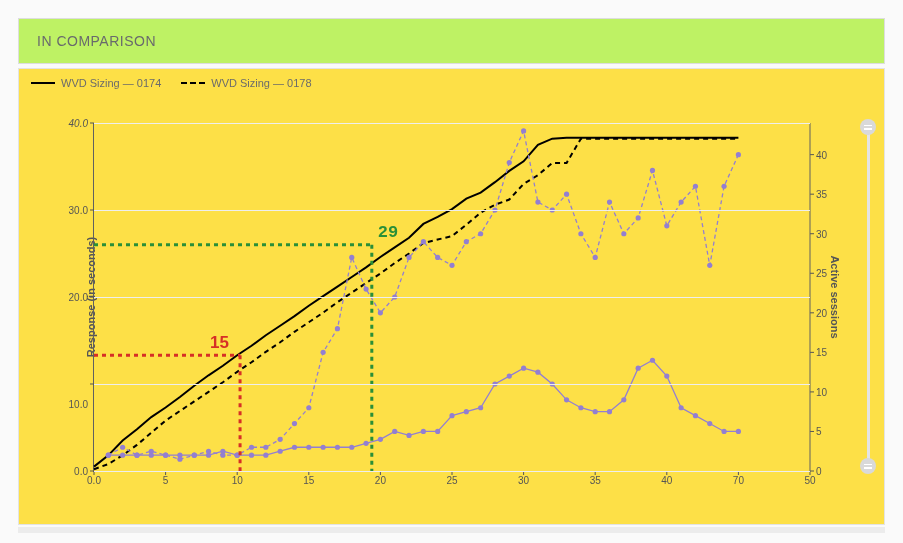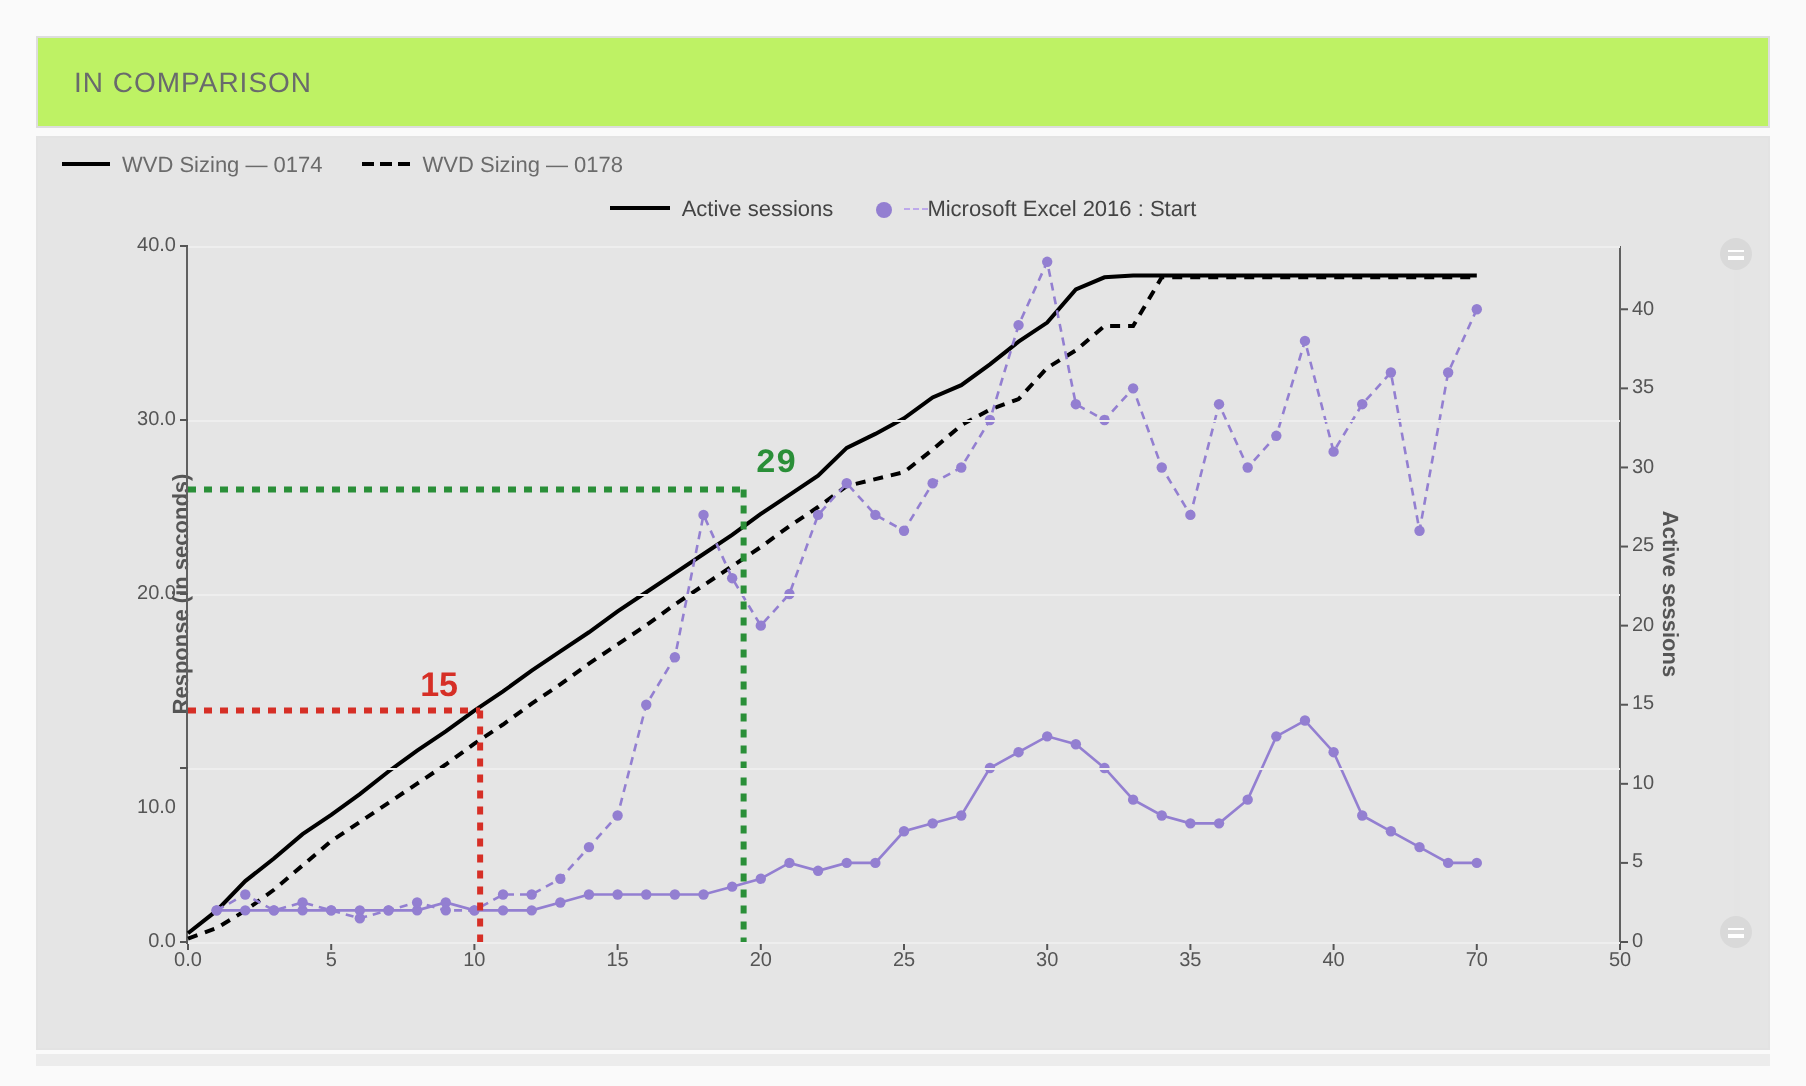--- a/index.html
+++ b/index.html
@@ -1,18 +1,18 @@
 <!DOCTYPE html>
 <html><head>
 <meta charset="utf-8">
 <style>
 html,body{margin:0;padding:0;background:#f4f4f4;font-family:Arial,Helvetica,sans-serif;}
 .canvas{width:903px;height:543px;position:relative;background:#fafafa;}
 .header{position:absolute;left:18px;top:18px;right:18px;height:44px;background:#bef264;border:1px solid #ddd;display:flex;align-items:center;padding-left:18px;color:#696a6c;font-size:14px;letter-spacing:0.5px;}
-.card{position:absolute;left:18px;top:68px;right:18px;bottom:18px;background:#e5e5e5;border:1px solid #e3e3e3;}
+.card{position:absolute;left:18px;top:68px;right:18px;bottom:18px;background:#fde047;border:1px solid #e3e3e3;}
 .legend-top{position:absolute;left:12px;top:8px;font-size:11px;color:#6b6b6b;display:flex;gap:20px;align-items:center;}
 .legend-top .swatch{display:inline-block;width:24px;height:0;border-top:2px solid #000;vertical-align:middle;margin-right:6px;margin-bottom:2px;}
 .legend-top .swatch.dashed{border-top:2px dashed #000;}
 .legend-inner{position:absolute;left:0;right:0;top:30px;text-align:center;font-size:11px;color:#444;}
 .legend-inner .sw-line{display:inline-block;width:30px;border-top:2px solid #000;vertical-align:middle;margin:0 6px 2px 0;}
 .legend-inner .sw-dot{display:inline-block;width:8px;height:8px;border-radius:50%;background:#937fd1;margin:0 6px 0 18px;vertical-align:middle;}
 .legend-inner .sw-dot-line{display:inline-block;width:12px;border-top:1.5px dashed #bda9eb;vertical-align:middle;margin-bottom:2px;}
 .plot{position:absolute;left:74px;right:74px;top:54px;bottom:52px;border:1px solid #606060;border-top:none;border-right:none;}
 .ylab{position:absolute;left:12px;top:50%;transform:translateY(-50%) rotate(-90deg);transform-origin:center;font-size:11px;color:#555;font-weight:600;white-space:nowrap;}
 .ylab2{position:absolute;right:8px;top:50%;transform:translateY(-50%) rotate(90deg);transform-origin:center;font-size:11px;color:#555;font-weight:600;white-space:nowrap;}
@@ -38,24 +38,20 @@
   <span>IN COMPARISON</span>
 </div>
 
 <div class="card">
 
   <div class="legend-top">
     <span><span class="swatch"></span><span>WVD Sizing — 0174</span></span>
     <span><span class="swatch dashed"></span><span>WVD Sizing — 0178</span></span>
   </div>
 
-  <div class="legend-inner">
-    <span class="sw-line"></span><span>Active sessions</span>
-    <span class="sw-dot"></span><span class="sw-dot-line"></span><span>Microsoft Excel 2016 : Start</span>
-  </div>
 
   <div class="ylab">Response (in seconds)</div>
   <div class="ylab2">Active sessions</div>
 
   <div class="plot" id="plot">
     <svg id="chart-svg">
           <line x1="-4" y1="348" x2="0" y2="348" stroke="#555" stroke-width="1"></line>
           <line x1="-4" y1="261" x2="0" y2="261" stroke="#555" stroke-width="1"></line>
           <line x1="-4" y1="174" x2="0" y2="174" stroke="#555" stroke-width="1"></line>
           <line x1="-4" y1="87" x2="0" y2="87" stroke="#555" stroke-width="1"></line>
@@ -182,21 +178,21 @@
         </svg>
   <div class="grid-h" style="top: 348px;"></div>
         <div class="ytick" style="top: 348px;">0.0</div>
         <div class="grid-h" style="top: 261px;"></div>
         <div class="ytick" style="top: 261px; margin-top: 20px;">10.0</div>
         <div class="grid-h" style="top: 174px;"></div>
         <div class="ytick" style="top: 174px; margin-left: 24px;">20.0</div>
         <div class="grid-h" style="top: 87px;"></div>
         <div class="ytick" style="top: 87px;">30.0</div>
         <div class="grid-h" style="top: 0px;"></div>
-        <div class="ytick" style="top: 0px;">40.0</div>
+        <div class="ytick" style="top: 0px; font-style: italic;">40.0</div>
         <div class="ytick2" style="top: 348px;">0</div>
         <div class="ytick2" style="top: 308.455px;">5</div>
         <div class="ytick2" style="top: 268.909px;">10</div>
         <div class="ytick2" style="top: 229.364px;">15</div>
         <div class="ytick2" style="top: 189.818px;">20</div>
         <div class="ytick2" style="top: 150.273px;">25</div>
         <div class="ytick2" style="top: 110.727px;">30</div>
         <div class="ytick2" style="top: 71.1818px;">35</div>
         <div class="ytick2" style="top: 31.6364px;">40</div>
         <div class="xtick" style="left: 0px;">0.0</div>

